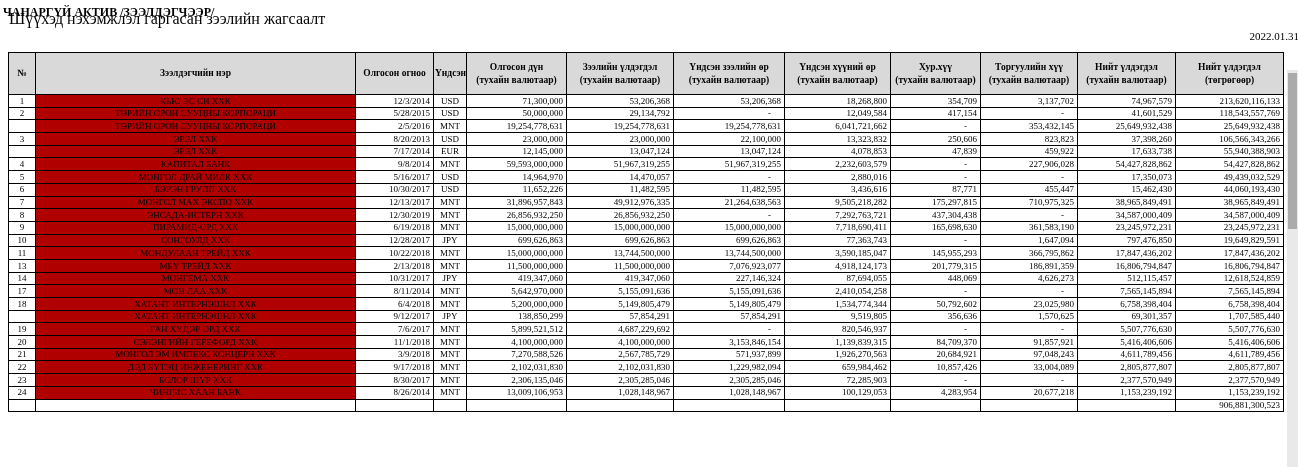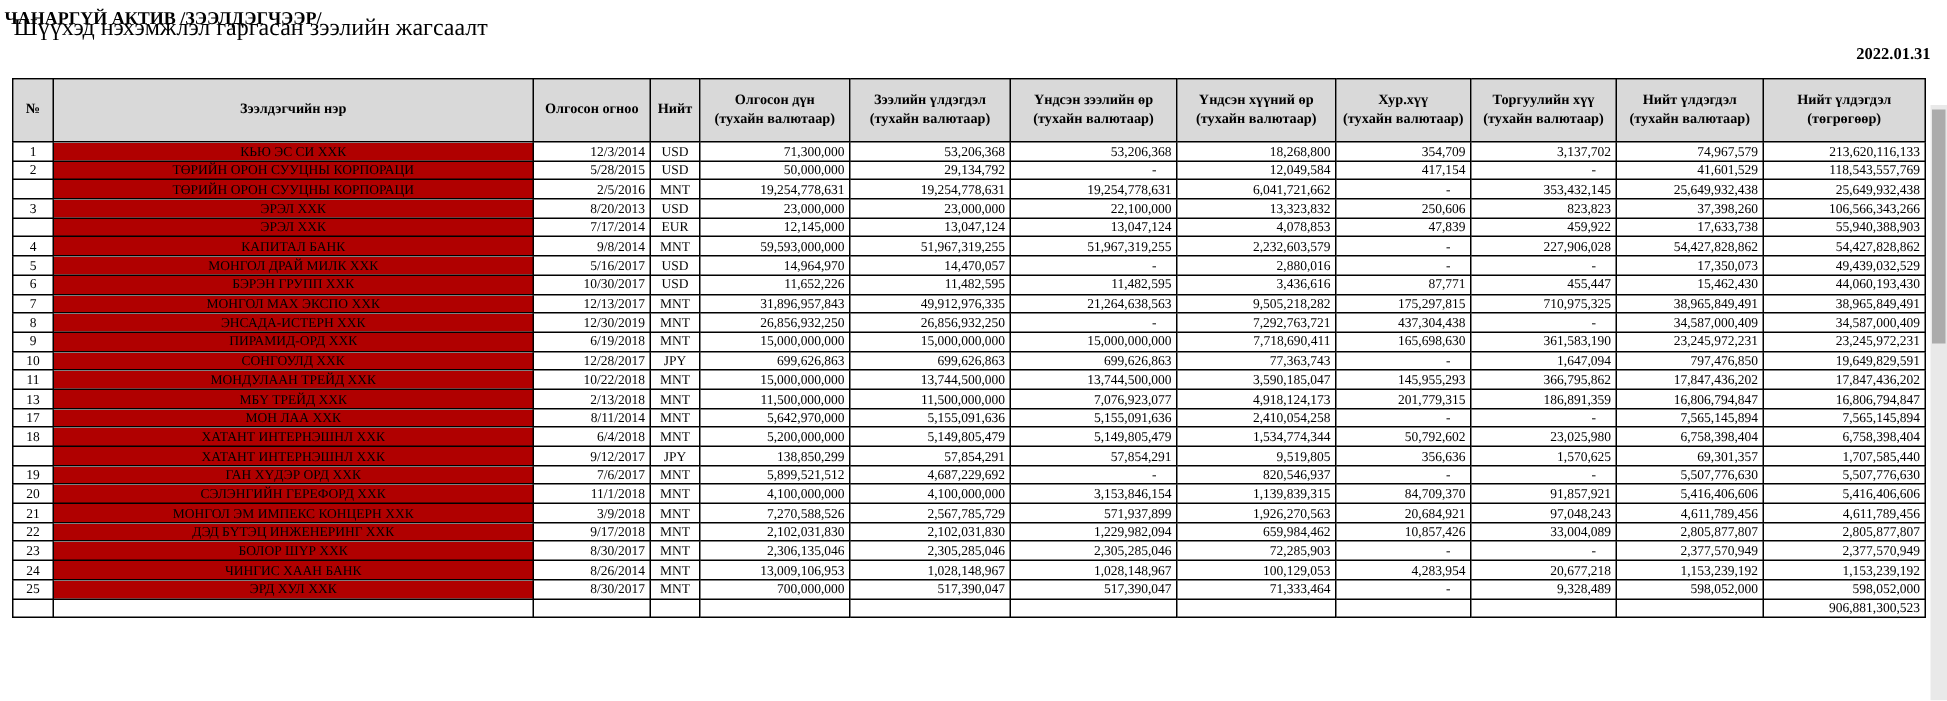--- a/index.html
+++ b/index.html
@@ -3,21 +3,21 @@
 <meta charset="utf-8">
 <style>
   html,body{margin:0;padding:0;}
   body{
     width:1298px;height:467px;position:relative;overflow:hidden;
     background:#ffffff;color:#000;
     font-family:"Liberation Serif", serif;
   }
   .doc-title{position:absolute;left:3px;top:5px;font-size:12px;font-weight:bold;white-space:nowrap;}
   .doc-subtitle{position:absolute;left:9px;top:10px;font-size:16px;font-weight:normal;white-space:nowrap;}
-  .doc-date{position:absolute;left:12px;top:30px;width:1275px;text-align:right;font-size:11px;font-weight:bold;}
+  .doc-date{position:absolute;left:24px;top:30px;width:1275px;text-align:right;font-size:11px;font-weight:normal;}
 
   table.loan{
     position:absolute;left:8px;top:52px;width:1275px;
     border-collapse:collapse;table-layout:fixed;
   }
   .loan th,.loan td{border:1px solid #000;box-sizing:border-box;overflow:hidden;}
   .loan th{
     background:var(--header-bg,#d9d9d9);
     font-size:9.5px;font-weight:bold;text-align:center;vertical-align:middle;
     white-space:pre-line;line-height:1.35;padding:2px 1px;height:42px;
@@ -63,21 +63,21 @@
     <col style="width:90px">
       <col style="width:97px">
       <col style="width:98px">
       <col style="width:108px">
   </colgroup>
   <thead id="loan-thead">
       <tr>
         <th>№</th>
         <th>Зээлдэгчийн нэр</th>
         <th>Олгосон огноо</th>
-        <th>Нийт</th>
+        <th>Үндсэн</th>
         <th>Олгосон дүн
 (тухайн валютаар)</th>
         <th>Зээлийн үлдэгдэл
 (тухайн валютаар)</th>
         <th>Үндсэн зээлийн өр
 (тухайн валютаар)</th>
         <th>Үндсэн хүүний өр
 (тухайн валютаар)</th>
         <th>Хур.хүү
 (тухайн валютаар)</th>
@@ -280,20 +280,34 @@
         <td class="c-num">11,500,000,000</td>
         <td class="c-num">11,500,000,000</td>
         <td class="c-num">7,076,923,077</td>
         <td class="c-num">4,918,124,173</td>
         <td class="c-num">201,779,315</td>
         <td class="c-num">186,891,359</td>
         <td class="c-num">16,806,794,847</td>
         <td class="c-num">16,806,794,847</td>
       </tr>
       <tr>
+        <td class="c-no">14</td>
+        <td class="c-name red">МОНГЕМА ХХК</td>
+        <td class="c-date">10/31/2017</td>
+        <td class="c-cur">JPY</td>
+        <td class="c-num">419,347,060</td>
+        <td class="c-num">419,347,060</td>
+        <td class="c-num">227,146,324</td>
+        <td class="c-num">87,694,055</td>
+        <td class="c-num">448,069</td>
+        <td class="c-num">4,626,273</td>
+        <td class="c-num">512,115,457</td>
+        <td class="c-num">12,618,524,859</td>
+      </tr>
+      <tr>
         <td class="c-no">17</td>
         <td class="c-name red">МОН ЛАА ХХК</td>
         <td class="c-date">8/11/2014</td>
         <td class="c-cur">MNT</td>
         <td class="c-num">5,642,970,000</td>
         <td class="c-num">5,155,091,636</td>
         <td class="c-num">5,155,091,636</td>
         <td class="c-num">2,410,054,258</td>
         <td class="c-num dash">-</td>
         <td class="c-num dash">-</td>
@@ -406,34 +420,20 @@
         <td class="c-num">13,009,106,953</td>
         <td class="c-num">1,028,148,967</td>
         <td class="c-num">1,028,148,967</td>
         <td class="c-num">100,129,053</td>
         <td class="c-num">4,283,954</td>
         <td class="c-num">20,677,218</td>
         <td class="c-num">1,153,239,192</td>
         <td class="c-num">1,153,239,192</td>
       </tr>
       <tr>
-        <td class="c-no">25</td>
-        <td class="c-name red">ЭРД ХУЛ ХХК</td>
-        <td class="c-date">8/30/2017</td>
-        <td class="c-cur">MNT</td>
-        <td class="c-num">700,000,000</td>
-        <td class="c-num">517,390,047</td>
-        <td class="c-num">517,390,047</td>
-        <td class="c-num">71,333,464</td>
-        <td class="c-num dash">-</td>
-        <td class="c-num">9,328,489</td>
-        <td class="c-num">598,052,000</td>
-        <td class="c-num">598,052,000</td>
-      </tr>
-      <tr>
         <td class="c-no"></td>
         <td class="c-name"></td>
         <td class="c-date"></td>
         <td class="c-cur"></td>
         <td class="c-num"></td>
         <td class="c-num"></td>
         <td class="c-num"></td>
         <td class="c-num"></td>
         <td class="c-num"></td>
         <td class="c-num"></td>

